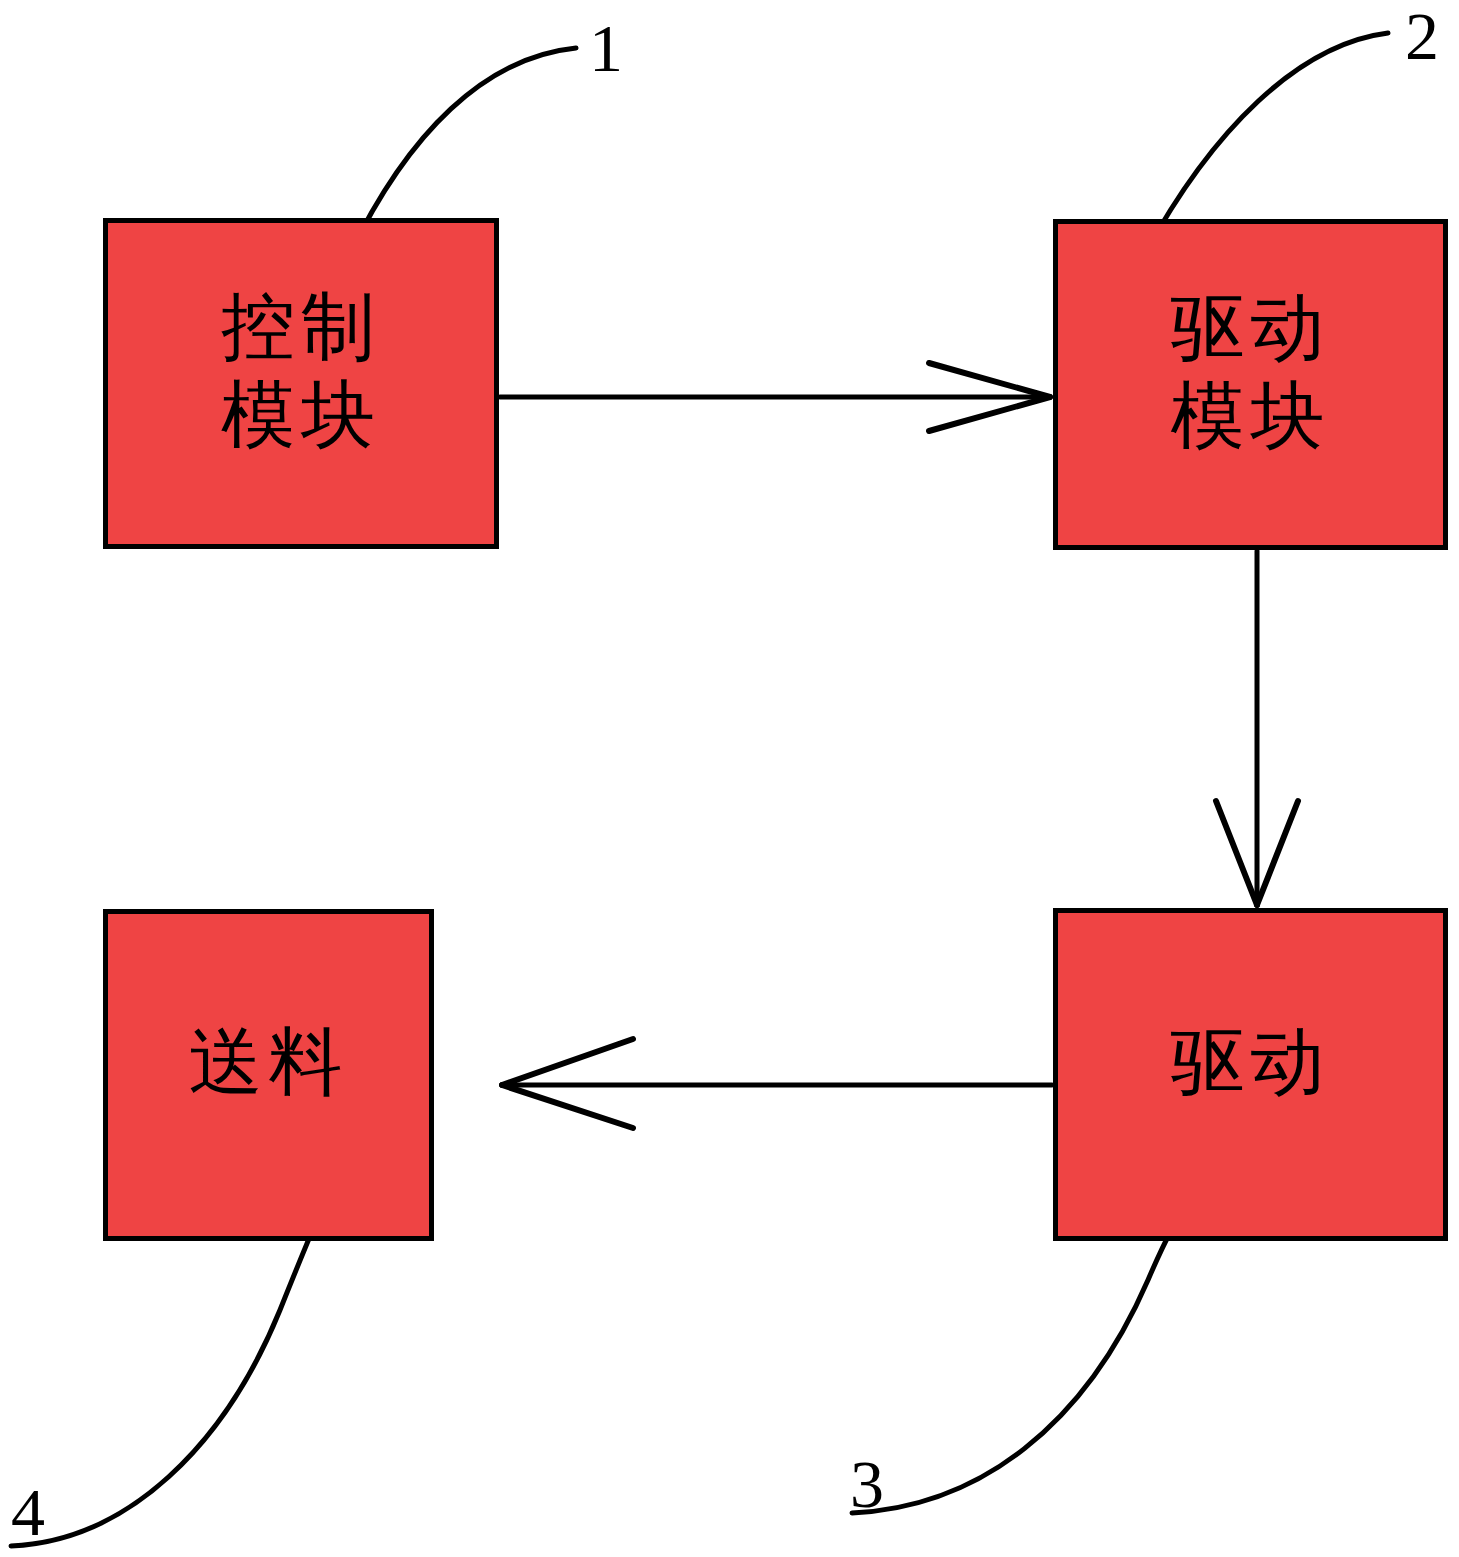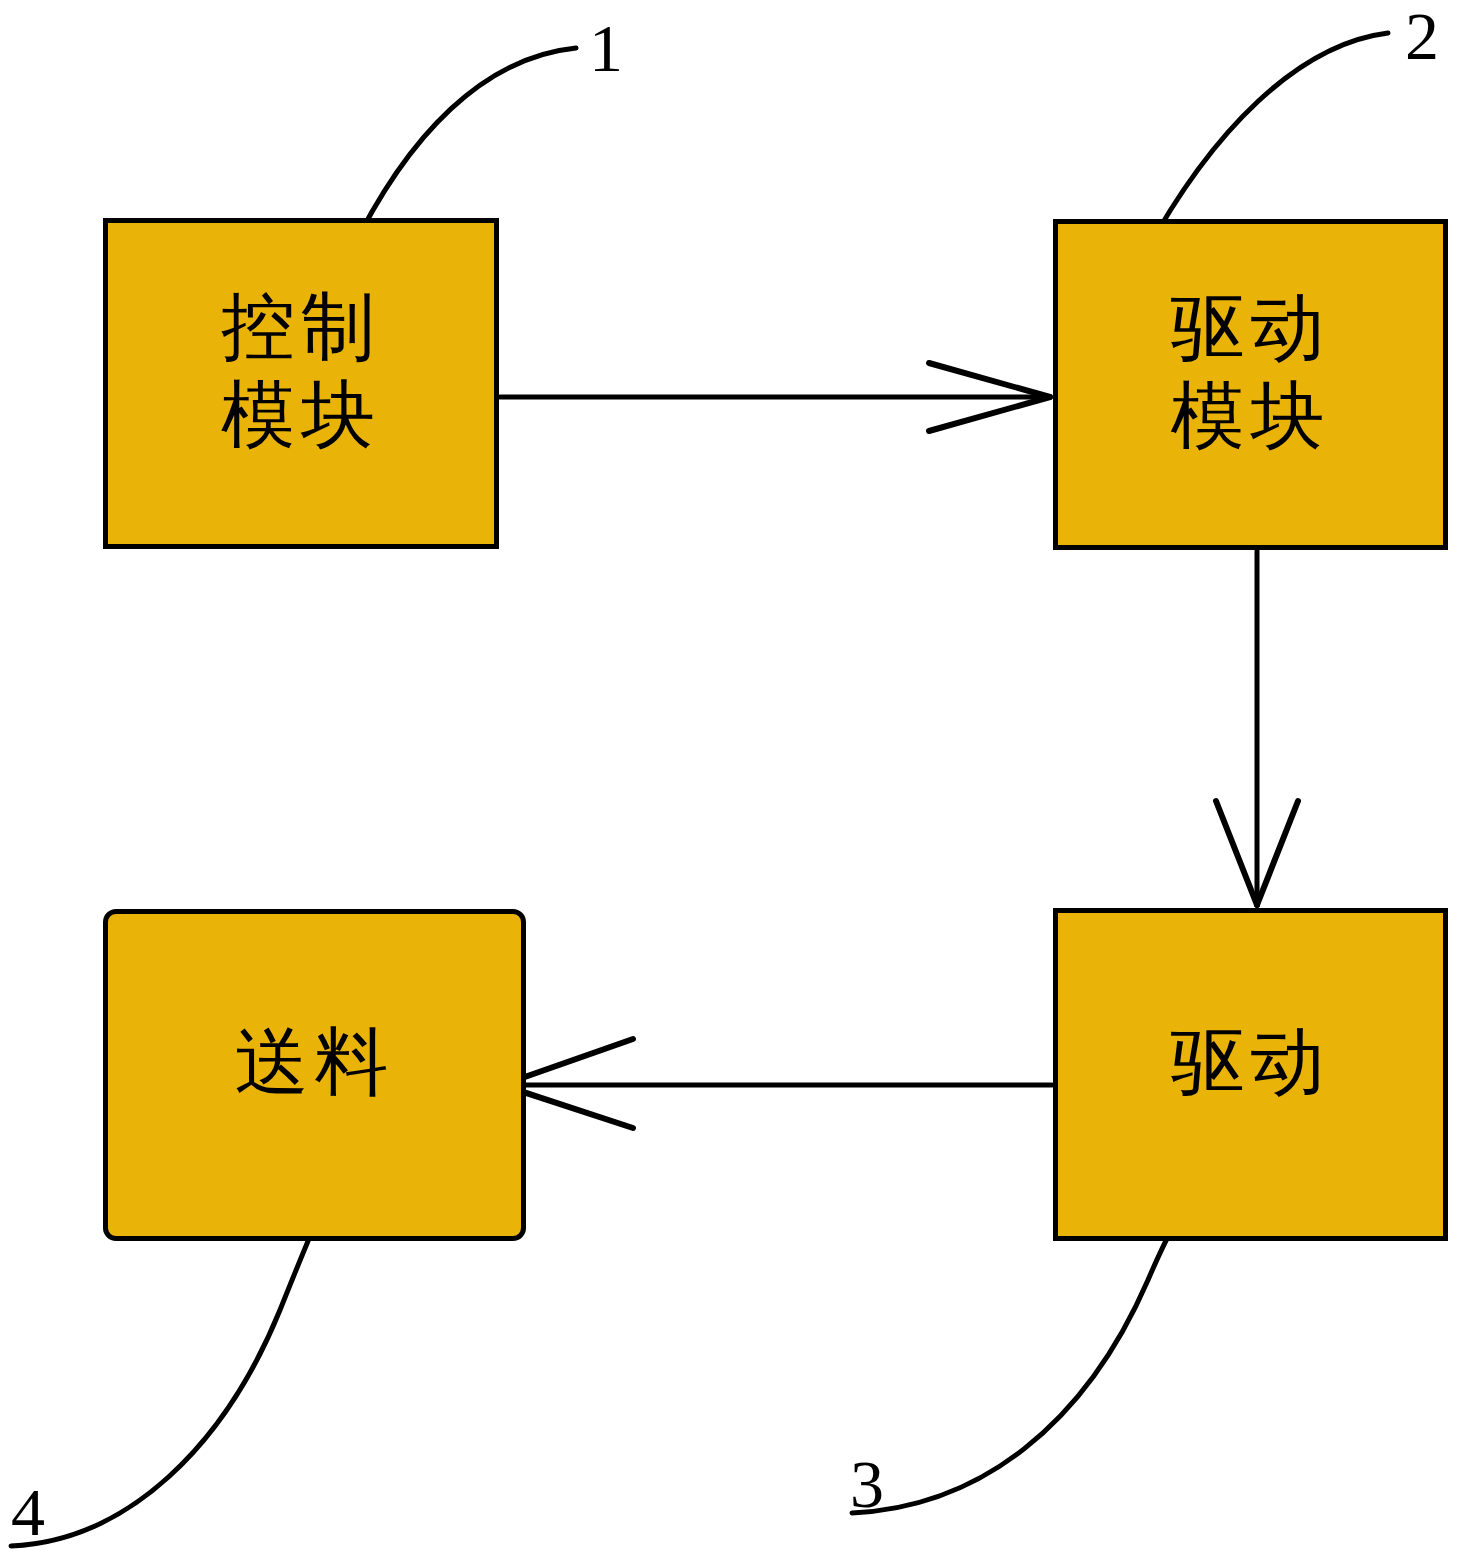--- a/index.html
+++ b/index.html
@@ -20,38 +20,38 @@
     position: absolute;
     left: 0;
     top: 0;
     width: 1459px;
     height: 1557px;
   }
   .block {
     position: absolute;
     box-sizing: border-box;
     border: 5px solid #000000;
-    background: #eab308;
+    background: #ef4444;
     display: flex;
     flex-direction: column;
     align-items: center;
     justify-content: center;
     padding-bottom: 26px;
     text-align: center;
   }
   .block .label-line {
     font-size: 74px;
     line-height: 88px;
     letter-spacing: 6px;
     white-space: nowrap;
   }
   #block-control   { left: 103px;  top: 218px; width: 396px; height: 331px; }
   #block-drivemod  { left: 1053px; top: 219px; width: 395px; height: 331px; }
   #block-motor     { left: 1053px; top: 908px; width: 395px; height: 333px; }
-  #block-feeder    { left: 103px;  top: 909px; width: 423px; height: 332px; border-radius: 13px; }
+  #block-feeder    { left: 103px;  top: 909px; width: 331px; height: 332px; }
   .ref-numeral {
     position: absolute;
     font-size: 68px;
     line-height: 1;
     transform: translate(-50%, -50%);
     white-space: nowrap;
   }
   #ref-1 { left: 606px;  top: 48px;   }
   #ref-2 { left: 1422px; top: 36px;   }
   #ref-3 { left: 867px;  top: 1484px; }

